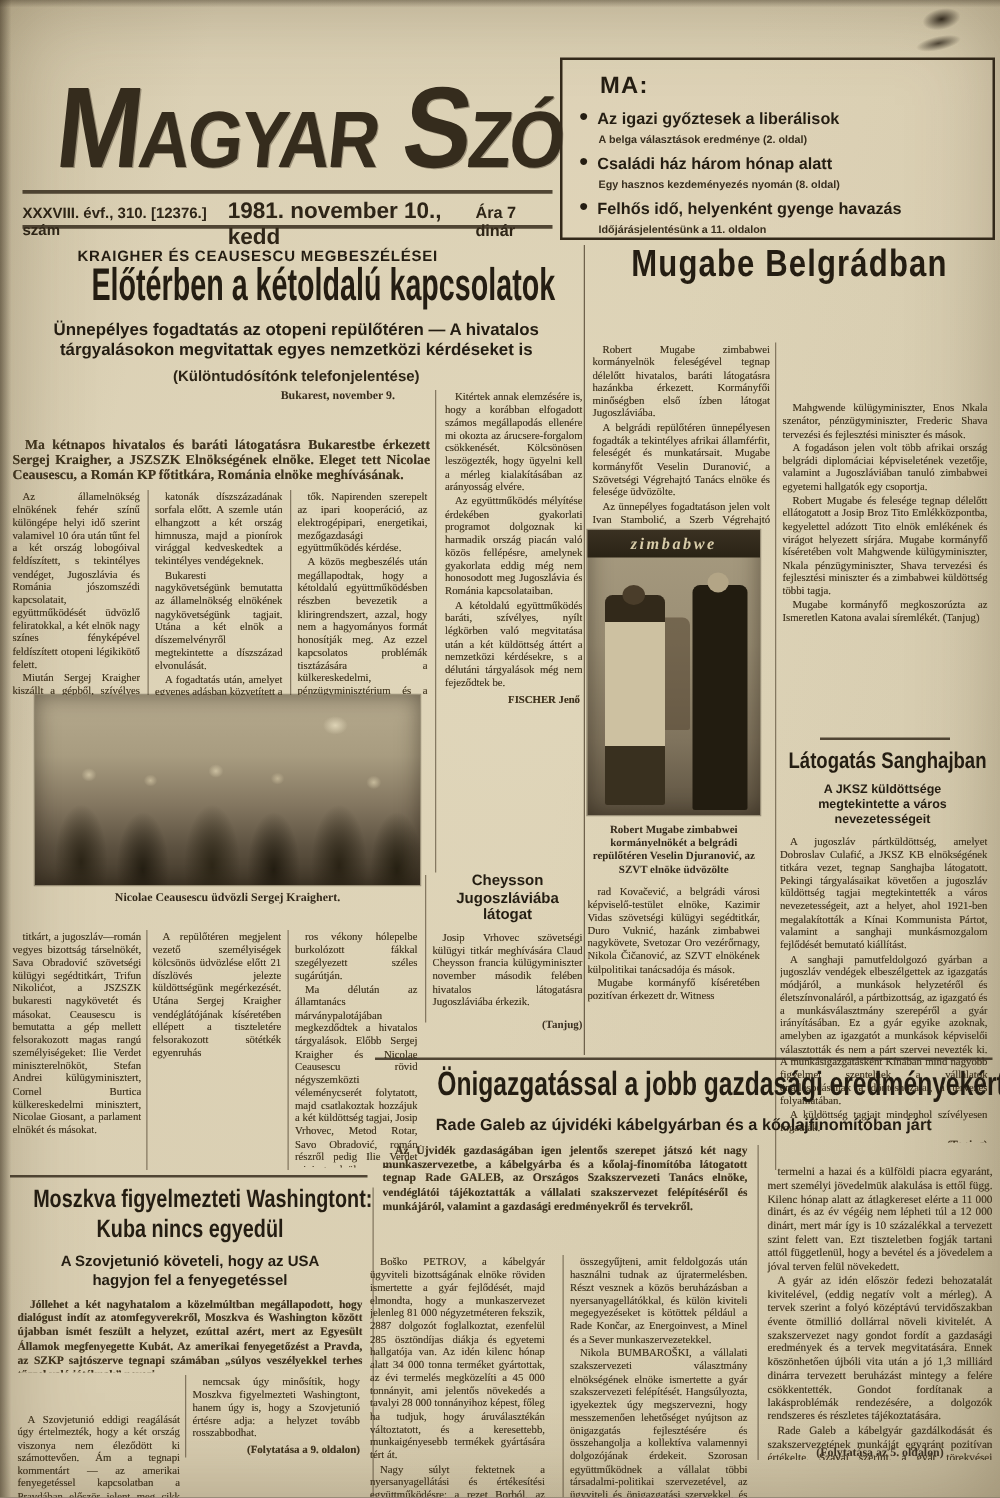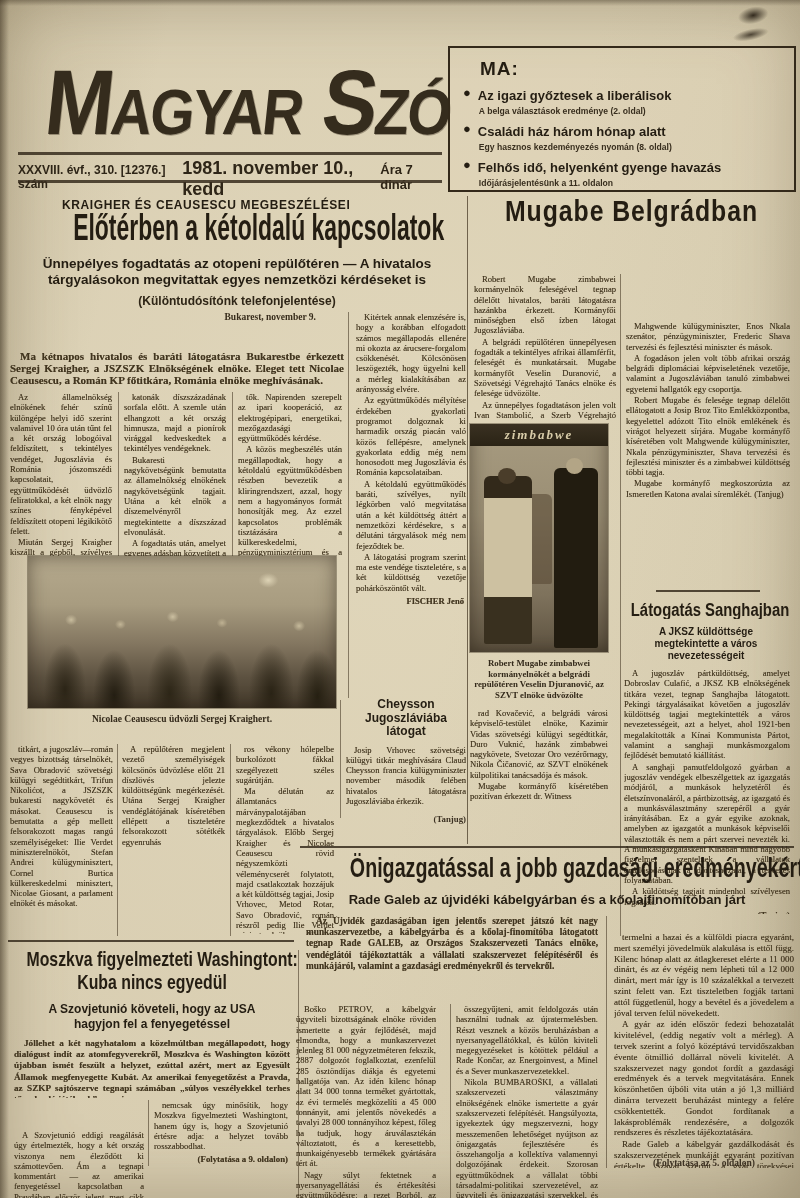--- a/index.html
+++ b/index.html
@@ -154,21 +154,20 @@
     <div class="abs colbox" style="left:228px;top:80px;width:104px;height:164px;">
         <p class="para">tők. Napirenden szerepelt az ipari kooperáció, az elektrogépipari, energetikai, mezőgazdasági együttműködés kérdése.</p>
         <p class="para">A közös megbeszélés után megállapodtak, hogy a kétoldalú együttműködésben részben bevezetik a kliringrendszert, azzal, hogy nem a hagyományos formát honosítják meg. Az ezzel kapcsolatos problémák tisztázására a külkereskedelmi, pénzügyminisztérium és a bankok képviselőiből bizottságot alakítanak, s ha szükséges, összeül a vegyes bizottság is.</p>
       </div>
     <div class="vrule" style="left:338px;top:0;height:386px;"></div>
     <div class="abs colbox" style="left:346px;top:0;width:110px;height:390px;">
       <div>
           <p class="para">Kitértek annak elemzésére is, hogy a korábban elfogadott számos megállapodás ellenére mi okozta az árucsere-forgalom csökkenését. Kölcsönösen leszögezték, hogy ügyelni kell a mérleg kialakításában az arányosság elvére.</p>
           <p class="para">Az együttműködés mélyítése érdekében gyakorlati programot dolgoznak ki harmadik ország piacán való közös fellépésre, amelynek gyakorlata eddig még nem honosodott meg Jugoszlávia és Románia kapcsolataiban.</p>
           <p class="para">A kétoldalú együttműködés baráti, szívélyes, nyílt légkörben való megvitatása után a két küldöttség áttért a nemzetközi kérdésekre, s a délutáni tárgyalások még nem fejeződtek be.</p>
-          <p class="para">A látogatási program szerint ma este vendége tiszteletére, s a két küldöttség vezetője pohárköszöntőt vált.</p>
         </div>
       <p class="sig">FISCHER Jenő</p>
     </div>
   </div>
 
   <div class="abs photo photo1" style="left:28px;top:556px;width:308px;height:152px;"></div>
   <div class="abs ctr caption" style="left:18px;top:714px;width:328px;">Nicolae Ceausescu üdvözli Sergej Kraighert.</div>
 
   <div class="abs colbox" style="left:10px;top:744px;width:103px;height:190px;">
       <p class="para">titkárt, a jugoszláv—román vegyes bizottság társelnökét, Sava Obradović szövetségi külügyi segédtitkárt, Trifun Nikolićot, a JSZSZK bukaresti nagykövetét és másokat. Ceausescu is bemutatta a gép mellett felsorakozott magas rangú személyiségeket: Ilie Verdet miniszterelnököt, Stefan Andrei külügyminisztert, Cornel Burtica külkereskedelmi minisztert, Nicolae Giosant, a parlament elnökét és másokat.</p>

